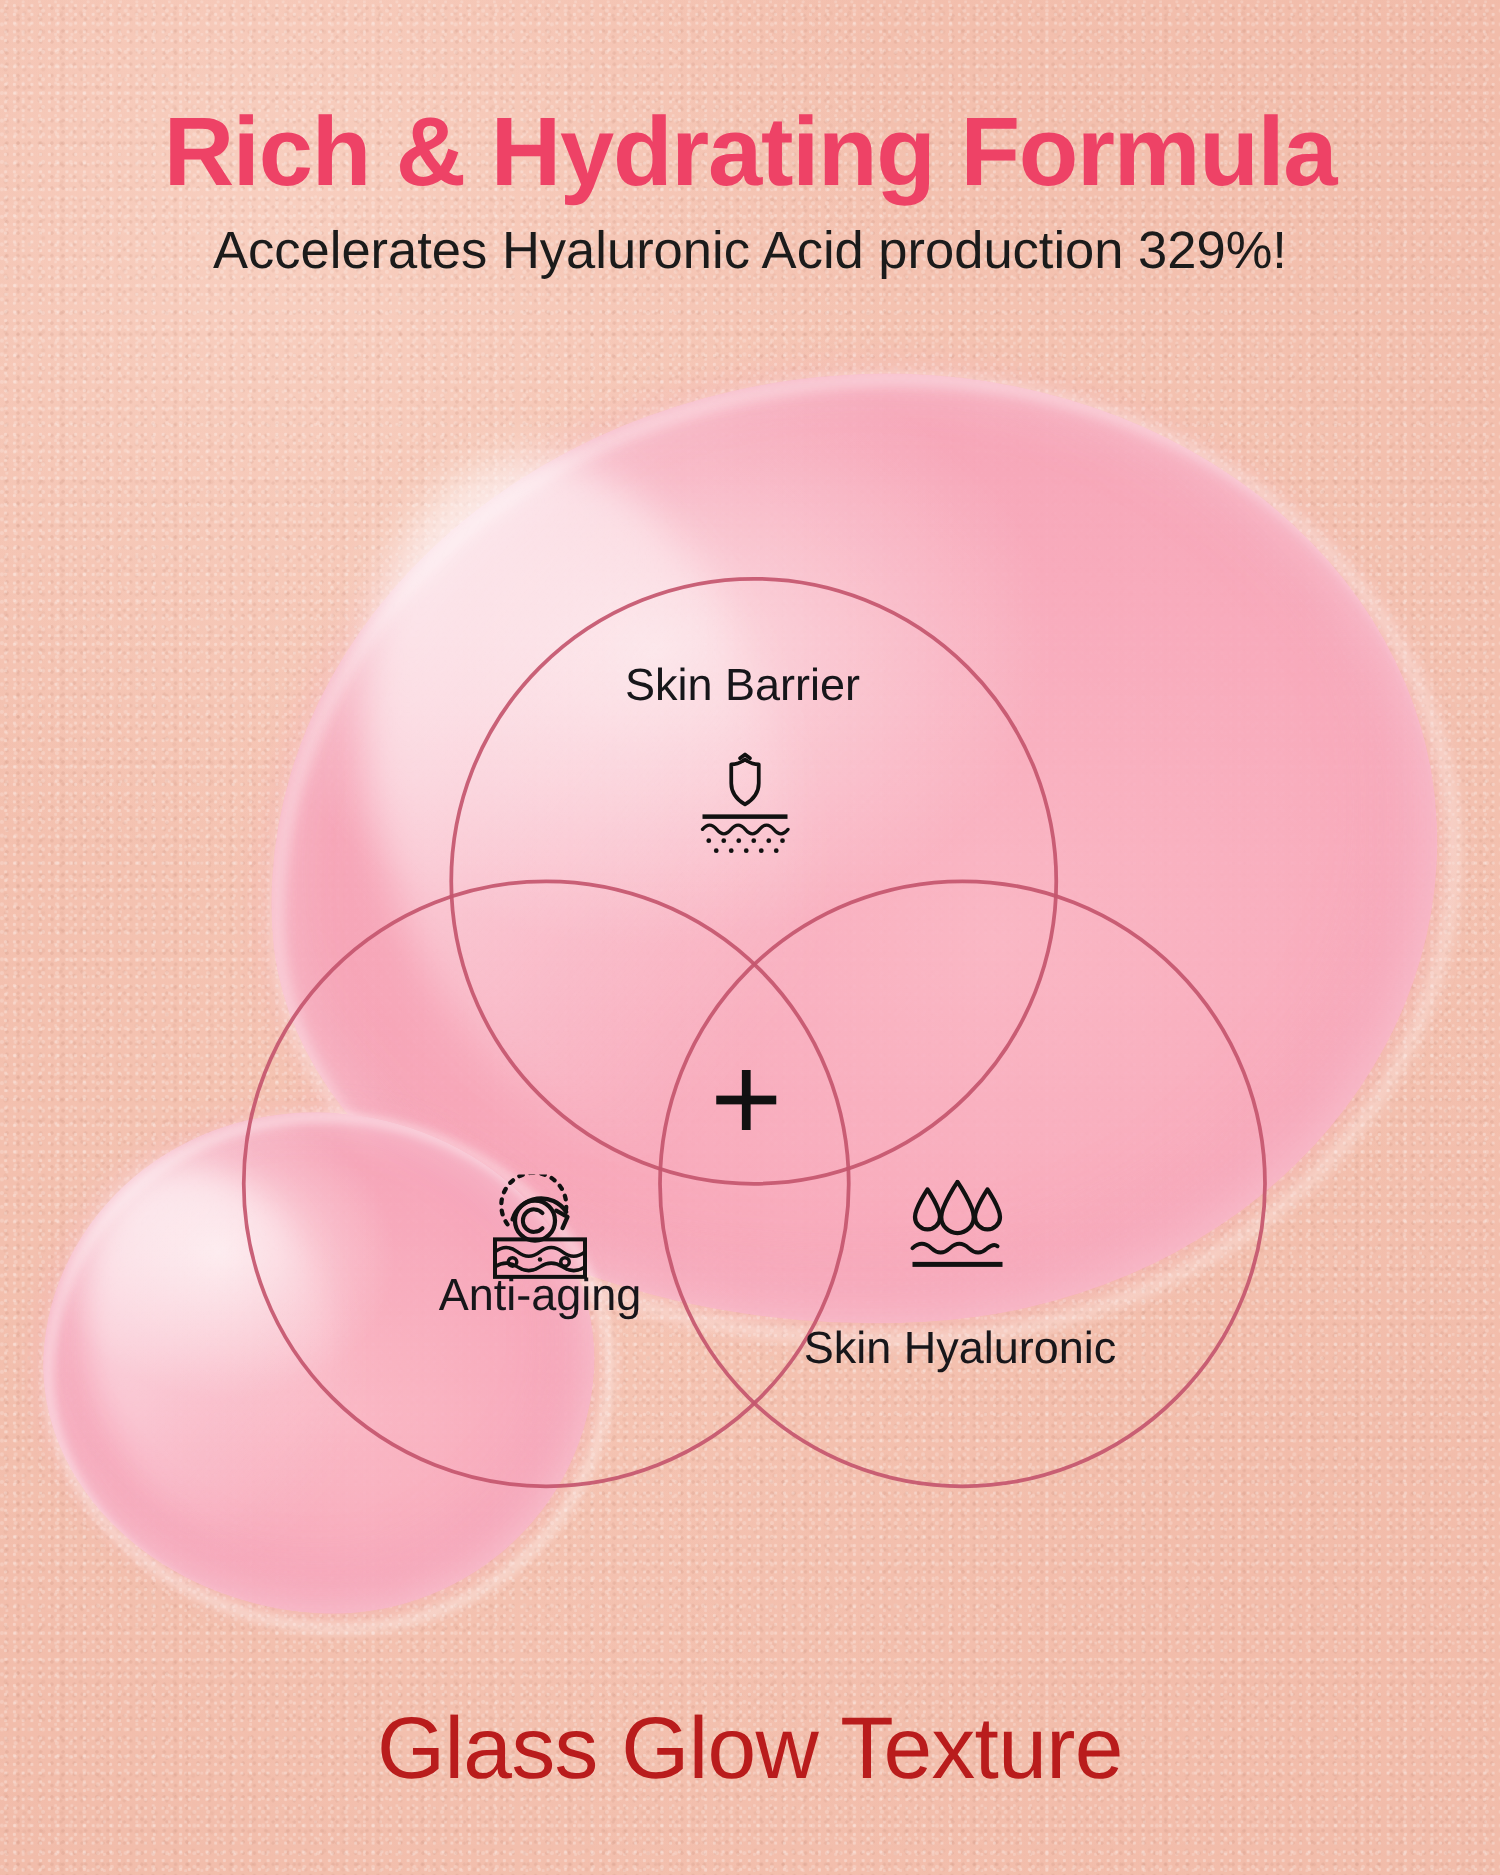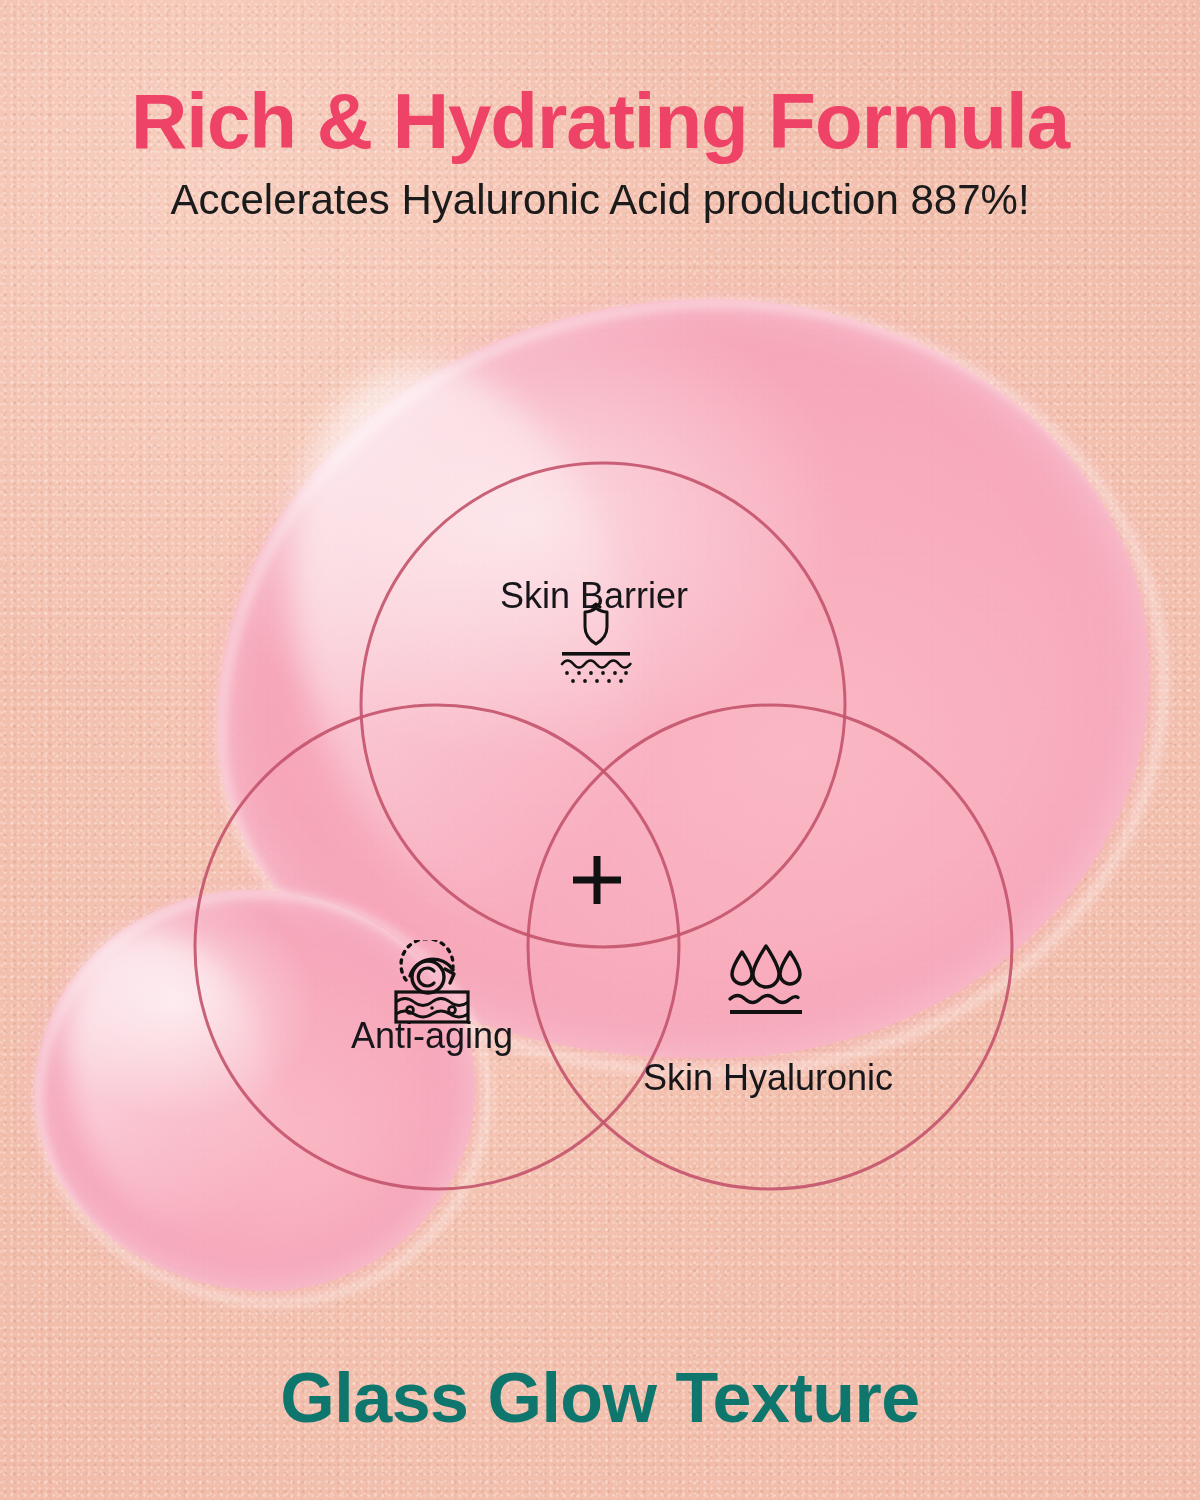--- a/index.html
+++ b/index.html
@@ -133,23 +133,23 @@
     font-size: 42px;
     font-weight: 400;
     color: #1b1b1b;
     white-space: nowrap;
   }
   .footline {
     position: absolute;
     left: 0; right: 0; top: 1358px;
     text-align: center;
     font-size: 70px;
-    font-weight: 700;
+    font-weight: 400;
     letter-spacing: -0.5px;
-    color: #0f766e;
+    color: #b91c1c;
     white-space: nowrap;
   }
 
   
   .venn {
     position: absolute;
     left: 0; top: 0;
     width: 1200px;
     height: 1500px;
     pointer-events: none;
@@ -183,36 +183,36 @@
   <div class="bg-grain2"></div>
 
   <div class="blob blob-big"></div>
   <div class="blob blob-big-rim"></div>
   <div class="blob blob-big-sheen"></div>
   <div class="blob blob-small"></div>
   <div class="blob blob-small-rim"></div>
   <div class="blob blob-small-sheen"></div>
 
   <div class="title">Rich &amp; Hydrating Formula</div>
-  <div class="subtitle">Accelerates Hyaluronic Acid production 887%!</div>
+  <div class="subtitle">Accelerates Hyaluronic Acid production 329%!</div>
 
   <svg class="venn" viewBox="0 0 1200 1500">
     <circle cx="603" cy="705" r="242" fill="none" stroke="#c4566e" stroke-width="3" opacity="0.92"></circle>
     <circle cx="437" cy="947" r="242" fill="none" stroke="#c4566e" stroke-width="3" opacity="0.92"></circle>
     <circle cx="770" cy="947" r="242" fill="none" stroke="#c4566e" stroke-width="3" opacity="0.92"></circle>
   </svg>
 
   <div class="plus" style="left:597px; top:880px;">
     <svg width="56" height="56" viewBox="0 0 56 56">
       <rect x="24.5" y="4" width="7" height="48" fill="#111"></rect>
       <rect x="4" y="24.5" width="48" height="7" fill="#111"></rect>
     </svg>
   </div>
 
-  <div class="venn-label" style="left:594px; top:548px;margin-top:48px;">Skin Barrier</div>
+  <div class="venn-label" style="left:594px; top:548px;">Skin Barrier</div>
   <div class="venn-icon" style="left:596px; top:645px;">
     <svg width="92" height="82" viewBox="0 0 92 82">
 
       <path d="M46 6 C42 9, 38 10, 35 10 L35 25 C35 34, 41 39, 46 42 C51 39, 57 34, 57 25 L57 10 C54 10, 50 9, 46 6 Z" fill="none" stroke="#111" stroke-width="3" stroke-linejoin="round"></path>
       <path d="M42 5 L46 2 L50 5" fill="none" stroke="#111" stroke-width="3" stroke-linecap="round" stroke-linejoin="round"></path>
 
       <rect x="12" y="50" width="68" height="3.6" fill="#111"></rect>
 
       <path d="M12 62 q5.7 -7 11.4 0 q5.7 7 11.4 0 q5.7 -7 11.4 0 q5.7 7 11.4 0 q5.7 -7 11.4 0 q5.7 7 11.4 0" fill="none" stroke="#111" stroke-width="2.6" stroke-linecap="round"></path>
 

